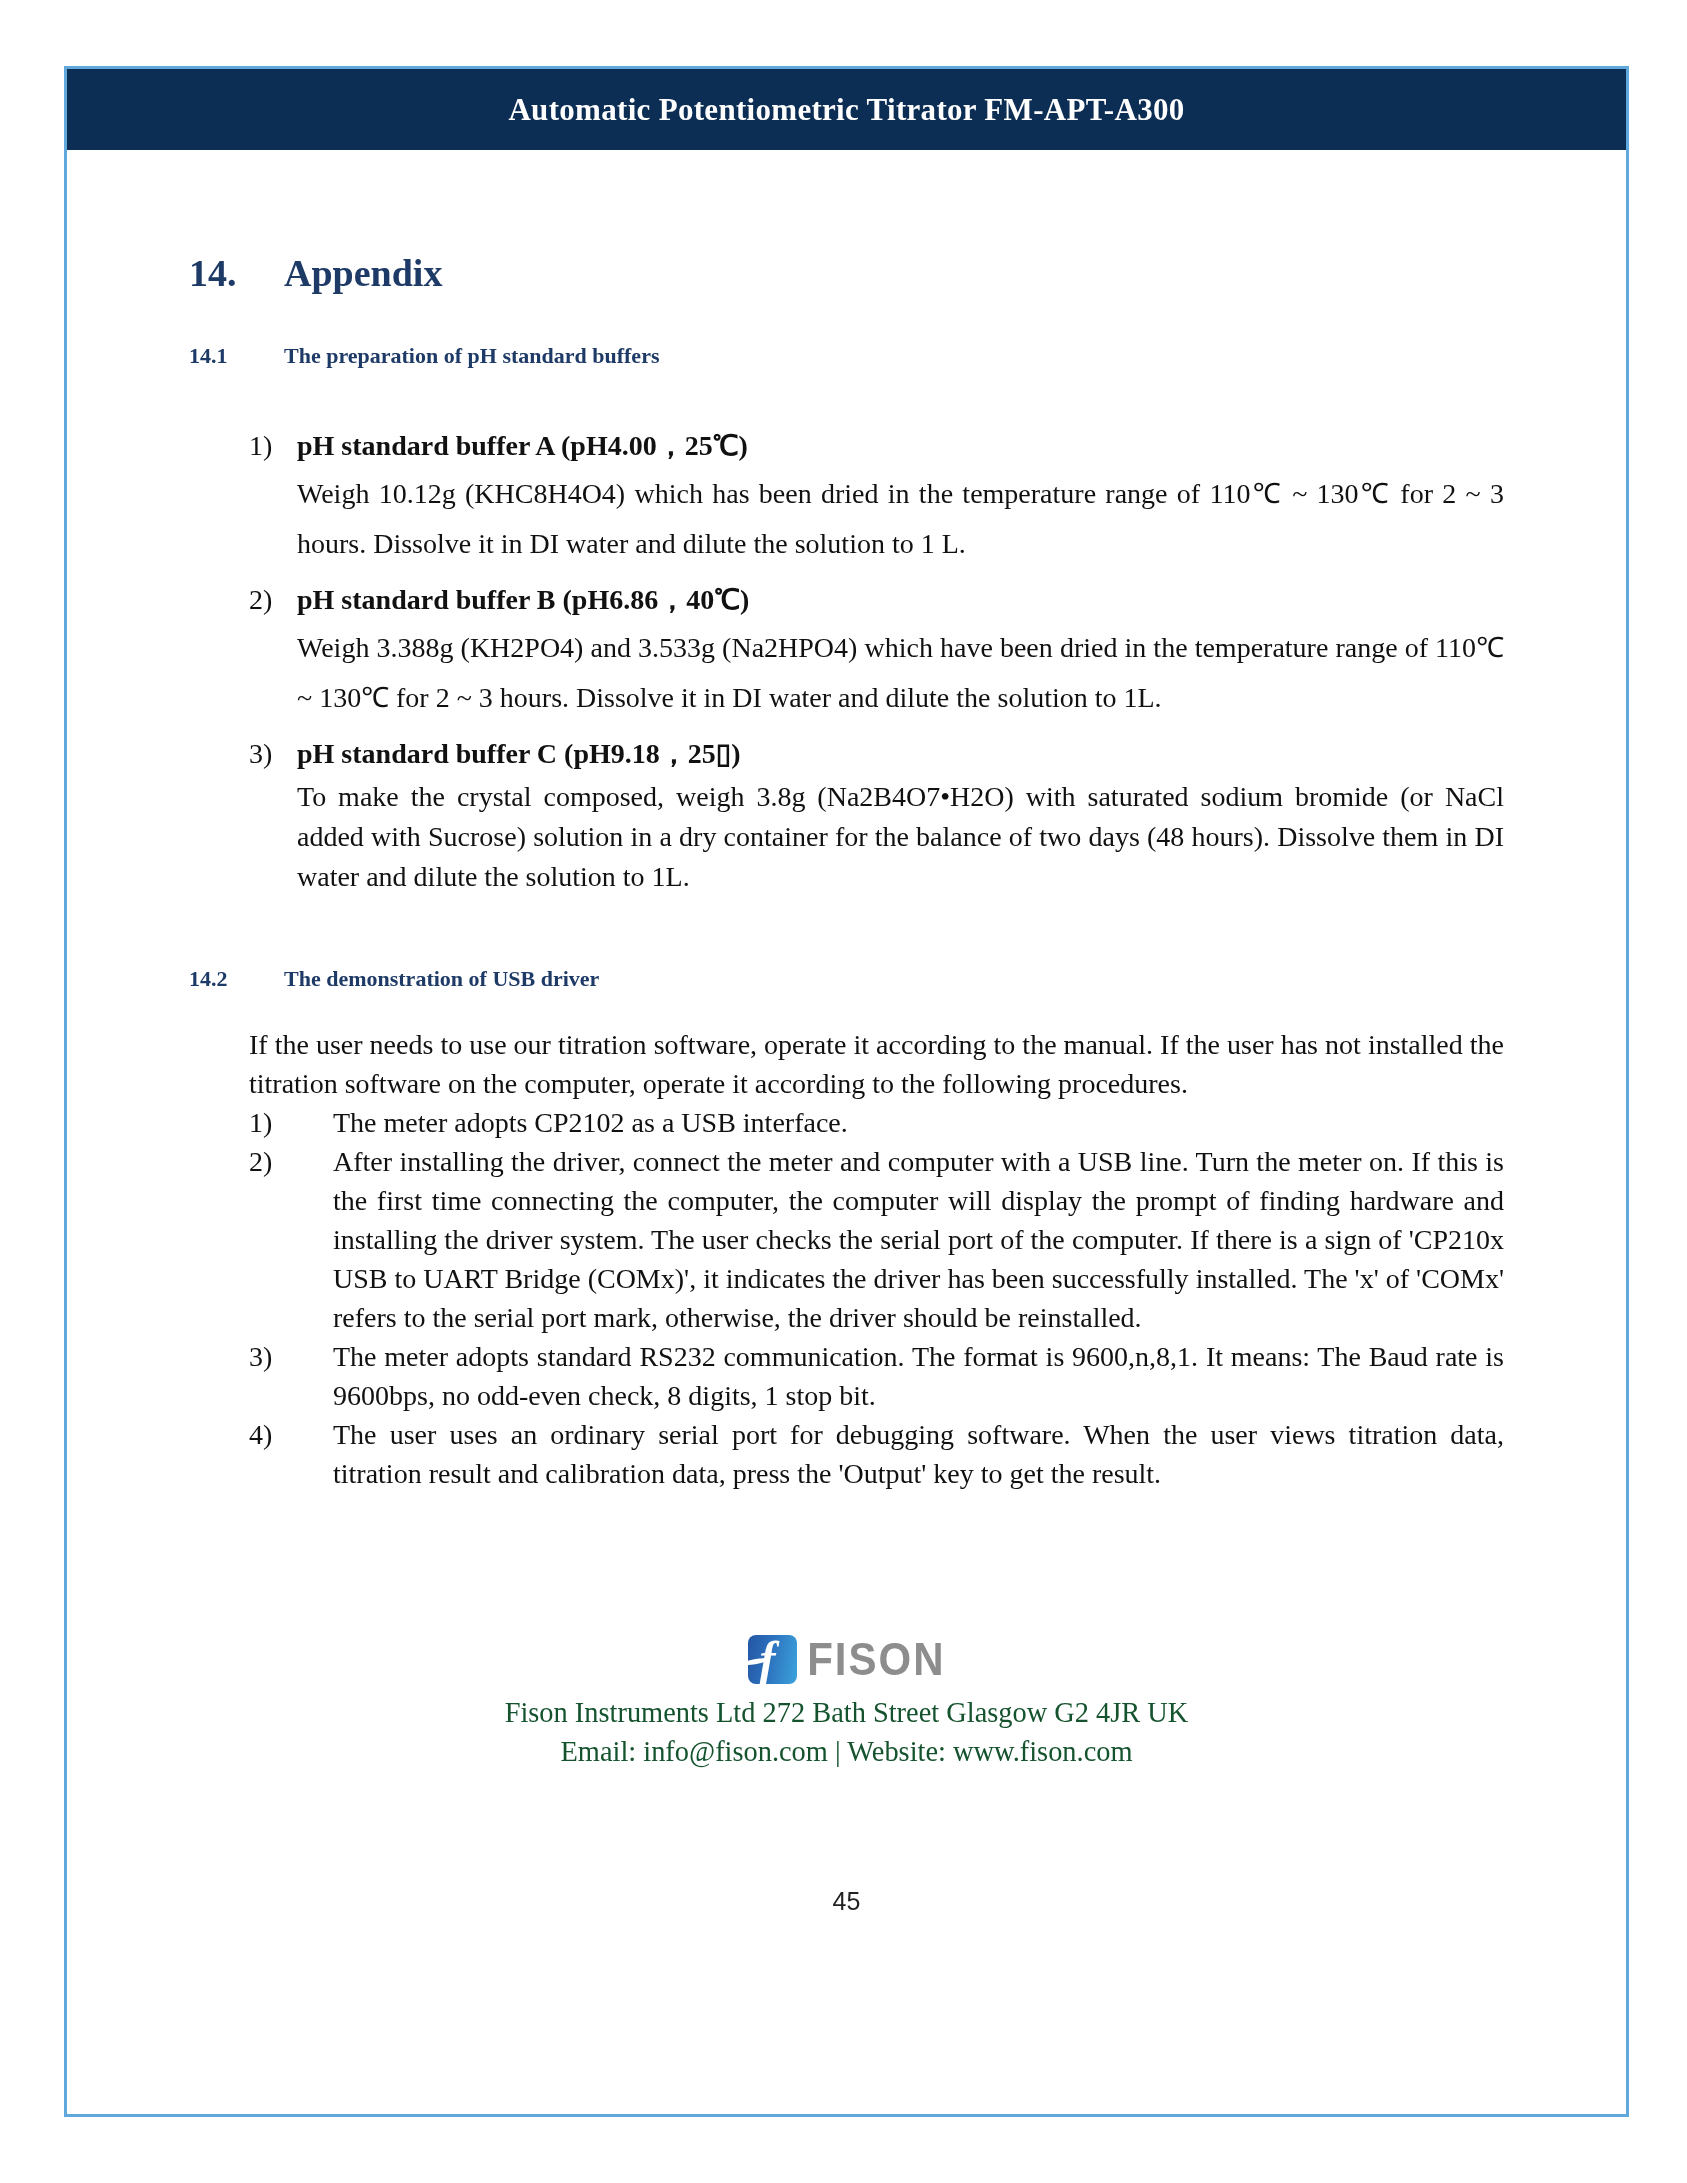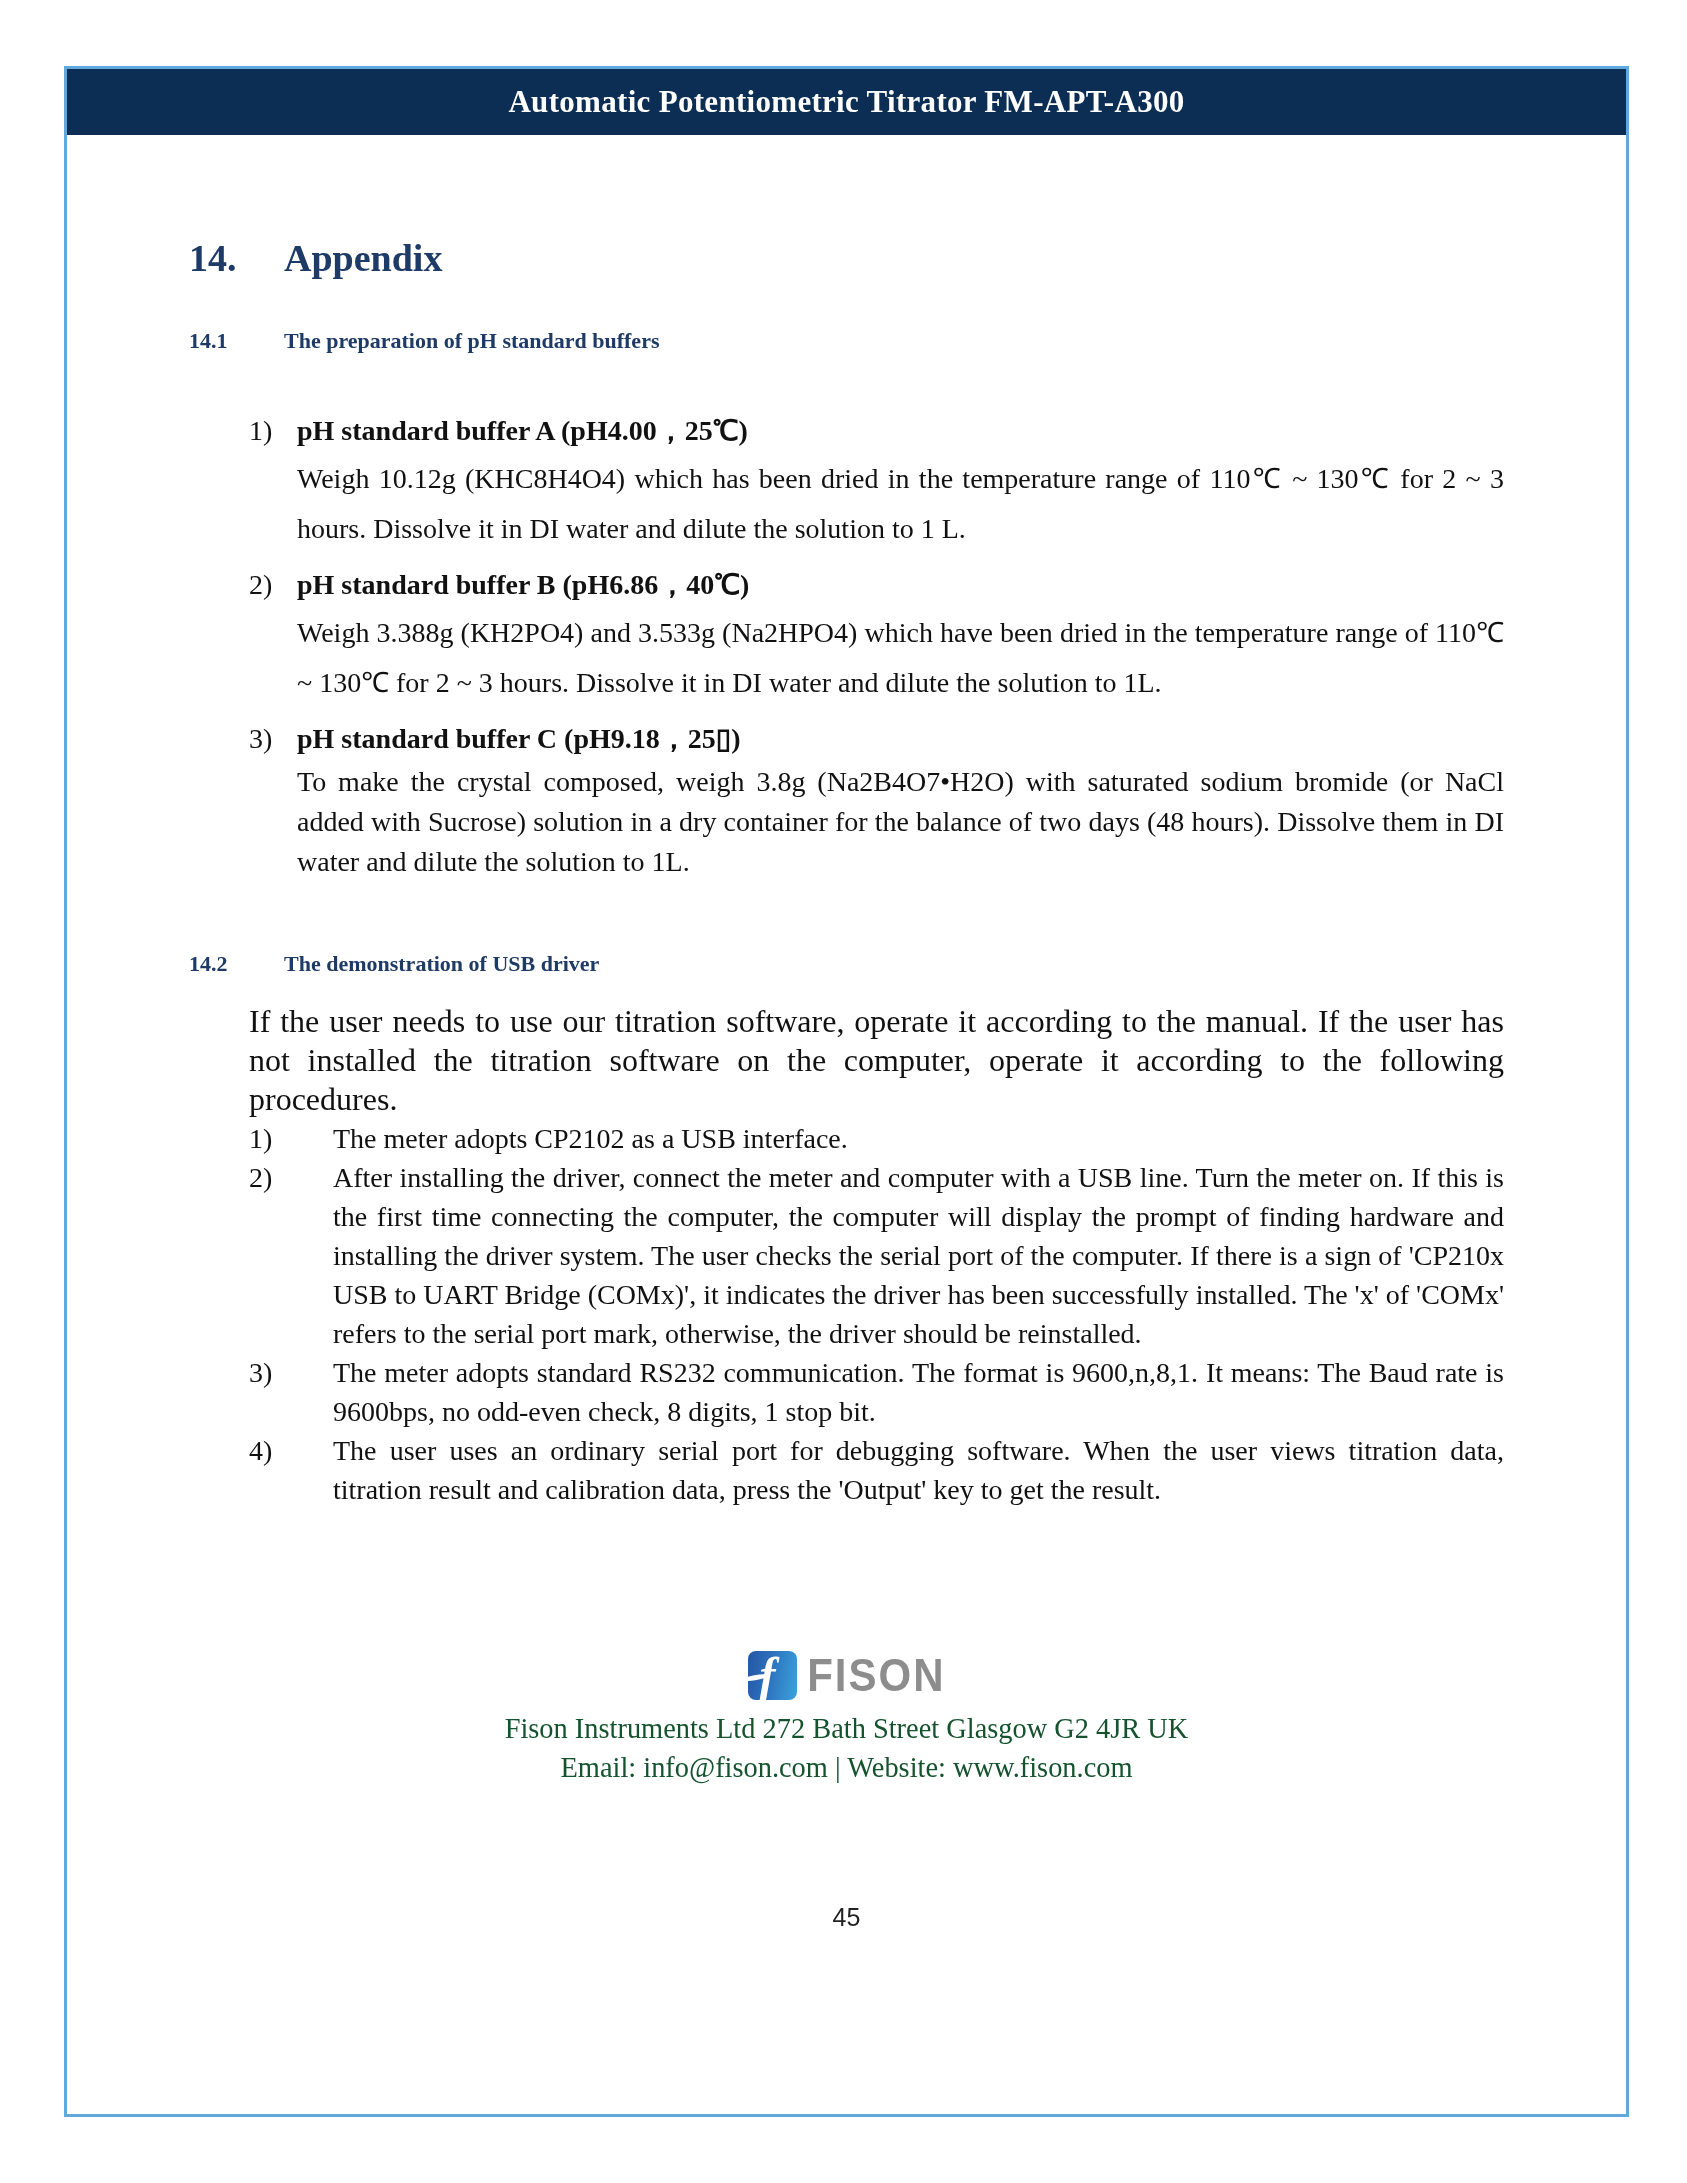--- a/index.html
+++ b/index.html
@@ -5,21 +5,21 @@
   html,body { margin:0; padding:0; background:#ffffff; }
   .page {
     position:relative; width:1687px; height:2183px; background:#ffffff;
     font-family:"Liberation Serif", serif; color:#111111; overflow:hidden;
   }
   .frame {
     position:absolute; left:64px; top:66px; width:1565px; height:2051px;
     border:3.3px solid #61a9dd; box-sizing:border-box; background:#ffffff;
   }
   .header-bar {
-    height:66px; background:#0c2e55;
+    height:81px; background:#0c2e55;
     display:flex; align-items:center; justify-content:center;text-align:right;
   }
   .header-title {
     color:#ffffff; font-weight:bold; font-size:31px; letter-spacing:0.3px;
   }
   .content { padding:0 122px; }
 
   .h1-row { display:flex; margin-top:99px; font-size:38px; font-weight:bold;
             color:#1e3a66; line-height:48px; }
   .h1-num { width:95px; flex:0 0 95px; }
@@ -32,21 +32,21 @@
 
   .buffer-list { margin-top:48px; margin-left:60px; font-size:28px; }
   .list-item { display:flex; }
   .buffer-list .list-item { margin-bottom:8px; }
   .num-col { width:48px; flex:0 0 48px; line-height:46px; }
   .item-body-col { flex:1; }
   .buf-title { font-weight:bold; line-height:46px; }
   .buf-text { text-align:justify; line-height:50px; }
   .buf-text.tight { line-height:40px; }
 
-  .intro-par { margin-top:19px; margin-left:60px; font-size:32px;
+  .intro-par { margin-top:27px; margin-left:60px; font-size:28px;
                line-height:39px; text-align:justify; }
   .usb-list { margin-left:60px; font-size:28px; }
   .usb-list .num-col { line-height:39px; }
   .usb-text { text-align:justify; line-height:39px;margin-left:36px; }
 
   .logo-row { margin-top:142px; display:flex; align-items:center;
               justify-content:center; }
   .logo-icon {
     position:relative; width:49px; height:49px; border-radius:8px;
     background:linear-gradient(100deg,#2456a4 0%,#2d72be 45%,#3ba3dc 100%);

